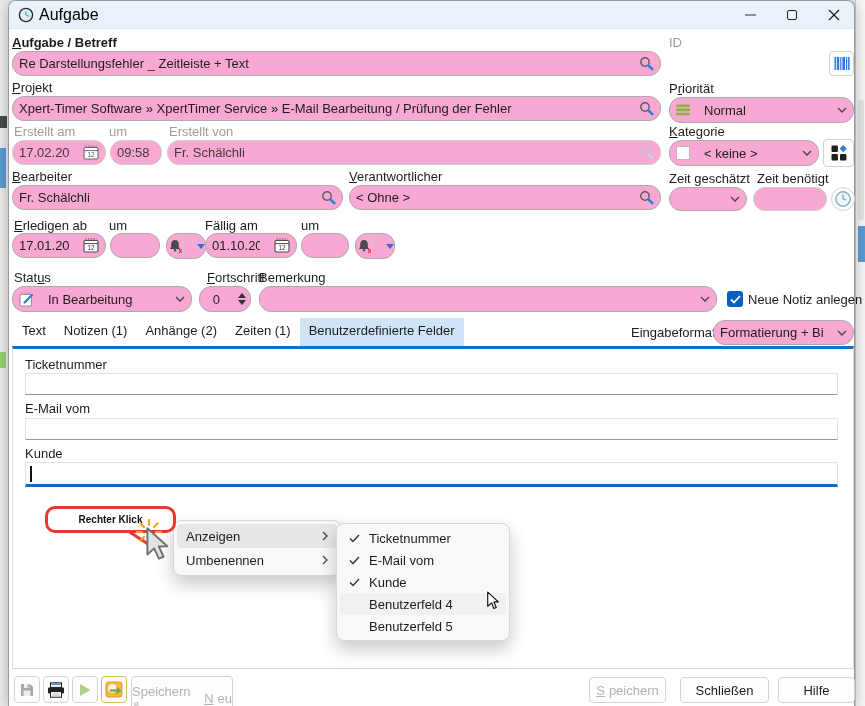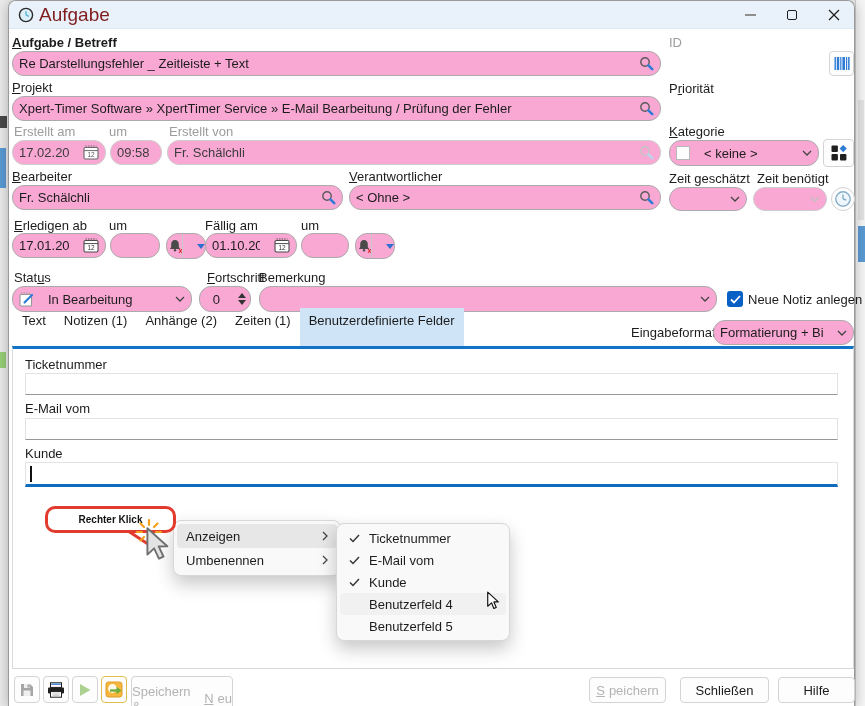--- a/index.html
+++ b/index.html
@@ -11,33 +11,33 @@
   .lbl { position:absolute; font-size:13px; color:#1c1c1c; white-space:nowrap; }
   .lbl.gray { color:#9c9c9c; }
   .lbl.bold { font-weight:bold; }
 
   #dialog { position:absolute; left:8px; top:0; width:847px; height:706px;
             background:#fff; border:1px solid #999; border-bottom:none;
             border-radius:8px 8px 0 0; box-shadow:0 2px 14px rgba(0,0,0,.28); }
   #titlebar { position:absolute; left:0; top:0; width:100%; height:28px;
               background:#e9f2fa; border-radius:7px 7px 0 0; border-bottom:1px solid #dde9f3;
               display:flex; align-items:center; }
-  #titlebar .title { font-size:19px; color:#7f1d1d; margin-left:8px; }
+  #titlebar .title { font-size:16px; color:#000000; margin-left:8px; }
 
   .winbtn { position:absolute; top:0; height:28px; width:38px; display:flex; align-items:center; justify-content:center; }
 
   .fld { position:absolute; display:flex; align-items:center; gap:14px; background:#f9a8d4;
          border:1px solid #ababab; border-radius:12px; padding:0 6px; font-size:13px;
          color:#1c1c1c; height:25px; }
   .fld.dis { border-color:#cdcdcd; color:#3c3c3c; }
   .fld .grow { flex:1; overflow:hidden; white-space:nowrap; }
   .fld .right { margin-left:auto; display:flex; align-items:center; }
 
   .tabbar { position:absolute; display:flex; align-items:flex-end; }
-  .tab { font-size:13px; color:#1c1c1c; padding:5px 9px 18px 9px; white-space:nowrap; }
+  .tab { font-size:13px; color:#1c1c1c; padding:5px 9px 8px 9px; white-space:nowrap; }
   .tab.sel { background:#cfe4f7; }
 
   .panel { position:absolute; background:#fff; border:1px solid #d9d9d9; border-top:3px solid #1173c5; }
 
   .cfi { position:absolute; background:#fff; border:1px solid #e3e3e3; border-bottom:1px solid #989898; height:22px; display:flex; align-items:center; padding:0 4px; }
   .cfi.focus { border-bottom:3px solid #0f6cbd; height:25px; }
   .caret { width:1.5px; height:16px; background:#111; }
 
   .btn { position:absolute; display:flex; align-items:center; justify-content:center; gap:4px;
          background:#fdfdfd; border:1px solid #d4d4d4; border-radius:4px; font-size:13px; color:#1c1c1c; }
@@ -127,20 +127,35 @@
     <div class="fld" style="left:3px;top:95px;width:649px;">
       <span class="grow">Xpert-Timer Software » XpertTimer Service » E-Mail Bearbeitung / Prüfung der Fehler</span>
       <span class="right">
         <svg width="15" height="15" viewBox="0 0 15 15">
             <circle cx="6" cy="6" r="4.2" fill="none" stroke="#5a5a5a" stroke-width="1.4"></circle>
             <line x1="9.4" y1="9.4" x2="13.2" y2="13.2" stroke="#2e7cd6" stroke-width="2.6" stroke-linecap="round"></line>
           </svg>
       </span>
     </div>
     <div class="lbl" style="left:660px;top:80px;">P<u>r</u>iorität</div>
+    <div class="fld" style="left:660px;top:96px;width:185px;height:26px;">
+      <svg width="14" height="12" viewBox="0 0 14 12">
+          <g fill="#8ab43f">
+            <rect x="0" y="0.5" width="14" height="2.6" rx="1"></rect>
+            <rect x="0" y="4.6" width="14" height="2.6" rx="1"></rect>
+            <rect x="0" y="8.7" width="14" height="2.6" rx="1"></rect>
+          </g>
+        </svg>
+      <span class="grow">Normal</span>
+      <span class="right">
+          <svg width="10" height="6" viewBox="0 0 10 6">
+            <polyline points="1,1 5,5 9,1" fill="none" stroke="#444" stroke-width="1.3"></polyline>
+          </svg>
+        </span>
+    </div>
 
     <div class="lbl gray" style="left:5px;top:123px;">Erstellt am</div>
     <div class="lbl gray" style="left:100px;top:123px;">um</div>
     <div class="lbl gray" style="left:160px;top:123px;">Erstellt von</div>
     <div class="fld dis" style="left:3px;top:139px;width:94px;">
       <span class="grow">17.02.2025</span>
       <span class="right">
         <svg width="16" height="15" viewBox="0 0 16 15">
             <rect x="1" y="2.5" width="14" height="11.5" rx="1.5" fill="#fff" stroke="#6a6a6a" stroke-width="1.1"></rect>
             <line x1="1" y1="5.6" x2="15" y2="5.6" stroke="#6a6a6a"></line>

